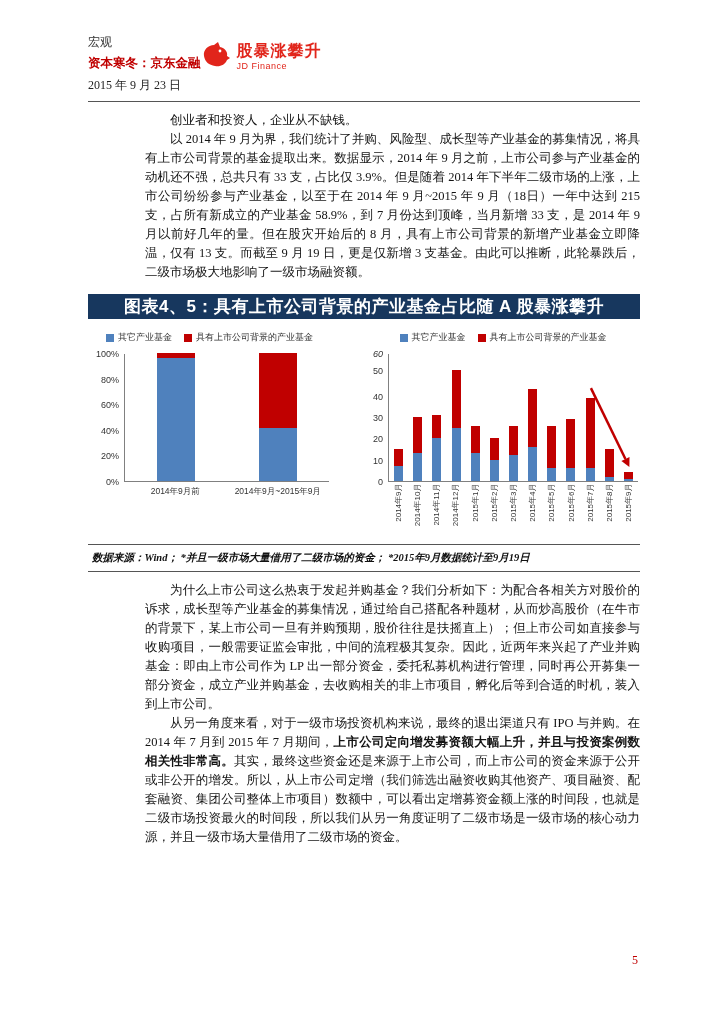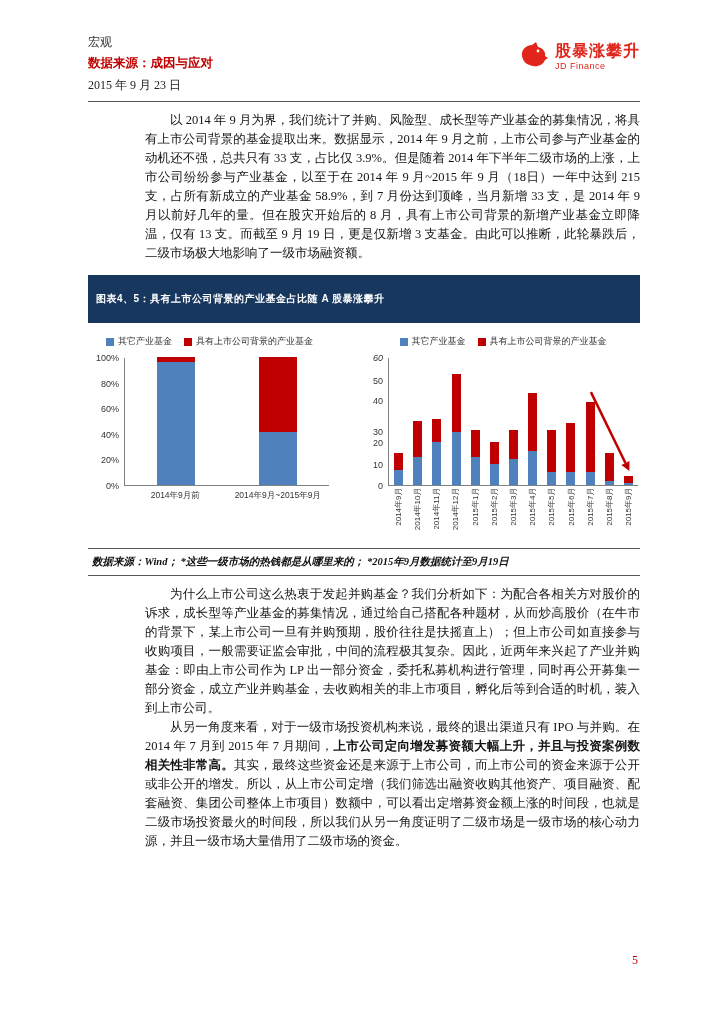--- a/index.html
+++ b/index.html
@@ -4,42 +4,42 @@
 <style>
   * { margin:0; padding:0; box-sizing:border-box; }
   html,body { background:#ffffff; }
   body {
     width:724px; height:1024px; position:relative; overflow:hidden;
     font-family:"Liberation Serif","DejaVu Serif",serif; color:#141414;
   }
   .page { position:absolute; inset:0; padding:34px 84px 0 88px; }
 
   
-  .header { display:flex; justify-content:space-between; align-items:flex-start; }
+  .header { display:flex; align-items:flex-start; }
   .hdr-category { font-size:12px; color:#333; }
   .hdr-title { font-size:12.5px; font-weight:bold; color:#c00000; margin-top:4px; }
   .hdr-date { font-size:12px; color:#222; margin-top:5px; }
   .logo { display:flex; align-items:flex-start; gap:6px; margin-top:8px; }
   .logo svg { display:block; }
   .logo-brand { font-size:16px; font-weight:bold; color:#e1251b; line-height:18px; letter-spacing:1px; }
   .logo-sub { font-size:9px; color:#e1251b; font-family:"Liberation Sans",sans-serif; letter-spacing:0.5px; margin-top:1px; }
   .header-rule { border:none; border-top:1px solid #555; margin-top:7px; }
 
   
   .body-text { margin-left:57px; margin-top:9px; font-size:12.5px; line-height:19px; text-align:justify; }
   .para { text-indent:2em; }
   .section-heading { font-size:12.5px; font-weight:bold; color:#c00000; margin:9px 0 7px 0; }
   .section-heading .num { margin-right:24px; }
   b.key { font-weight:bold; }
 
   
   .figure { margin:12px 0 8px 0; }
   .figure-title-bar {
     background:#17375e; color:#ffffff; font-family:"Liberation Sans",sans-serif;
-    font-size:10px; font-weight:bold; padding:17px 8px; letter-spacing:0.5px;
+    font-size:17px; font-weight:bold; padding:1px 8px; letter-spacing:0.5px;text-align:center;
   }
   .charts-row { display:flex; justify-content:space-between; padding:12px 2px 2px 2px; background:#fff; }
   .chart { font-family:"Liberation Sans",sans-serif; }
   .legend { display:flex; justify-content:center; gap:12px; margin-bottom:10px; }
   .legend-item { display:flex; align-items:center; gap:4px; font-size:9px; color:#333; }
   .swatch { width:8px; height:8px; display:inline-block; }
   .plot-row { display:flex; align-items:flex-end; }
   .yaxis { position:relative; }
   .ytick { position:absolute; right:5px; font-size:9px; color:#333; white-space:nowrap; }
   .plot { position:relative; display:flex; align-items:flex-end;
@@ -60,39 +60,40 @@
   .page-number { position:absolute; right:86px; bottom:56px; color:#c00000; font-size:12px; }
 </style>
 </head>
 <body>
 
 <div class="page">
 
   <div class="header">
     <div class="hdr-left">
       <div class="hdr-category">宏观</div>
-      <div class="hdr-title">数据来源：成因与应对</div>
+      <div class="hdr-title">资本寒冬：京东金融</div>
       <div class="hdr-date">2015 年 9 月 23 日</div>
     </div>
     <div class="logo">
       <span>
         <svg width="30" height="26" viewBox="0 0 30 26">
           <path fill="#e1251b" d="M3,14 C2,8 7,3 13,3 L17,0 L19,5 C24,6 27,10 26,14 L29,16 L26,18 C24,23 19,25 14,24 C8,23 4,20 3,14 Z"></path>
           <circle cx="19" cy="9" r="1.4" fill="#ffffff"></circle>
         </svg>
       </span>
       <div>
         <div class="logo-brand">股暴涨攀升</div>
         <div class="logo-sub">JD Finance</div>
       </div>
     </div>
   </div>
   <hr class="header-rule">
 
   <div class="body-text">
+    <div class="para">创业者和投资人，企业从不缺钱。</div>
     <div class="para">以 2014 年 9 月为界，我们统计了并购、风险型、成长型等产业基金的募集情况，将具有上市公司背景的基金提取出来。数据显示，2014 年 9 月之前，上市公司参与产业基金的动机还不强，总共只有 33 支，占比仅 3.9%。但是随着 2014 年下半年二级市场的上涨，上市公司纷纷参与产业基金，以至于在 2014 年 9 月~2015 年 9 月（18日）一年中达到 215 支，占所有新成立的产业基金 58.9%，到 7 月份达到顶峰，当月新增 33 支，是 2014 年 9 月以前好几年的量。但在股灾开始后的 8 月，具有上市公司背景的新增产业基金立即降温，仅有 13 支。而截至 9 月 19 日，更是仅新增 3 支基金。由此可以推断，此轮暴跌后，二级市场极大地影响了一级市场融资额。</div>
   </div>
 
   <div class="figure">
     <div class="figure-title-bar">图表4、5：具有上市公司背景的产业基金占比随 A 股暴涨攀升</div>
     <div class="charts-row">
       <div class="chart" id="chart-left">
           <div class="legend">
             <span class="legend-item">
               <span class="swatch" style="background: rgb(79, 129, 189);"></span>
@@ -141,23 +142,23 @@
             <span class="legend-item">
               <span class="swatch" style="background: rgb(192, 0, 0);"></span>
               <span class="legend-text">具有上市公司背景的产业基金</span>
             </span>
           </div>
           <div class="plot-row">
             <div class="yaxis" style="width: 20px; height: 128px;">
               <span class="ytick" style="bottom: -5px;">0</span>
               <span class="ytick" style="bottom: 16.3333px;">10</span>
               <span class="ytick" style="bottom: 37.6667px;">20</span>
-              <span class="ytick" style="bottom: 49px;">30</span>
+              <span class="ytick" style="bottom: 59px;">30</span>
               <span class="ytick" style="bottom: 80.3333px;">40</span>
-              <span class="ytick" style="bottom: 100px;">50</span>
+              <span class="ytick" style="bottom: 106px;">50</span>
               <span class="ytick" style="bottom: 123px; font-style: italic;">60</span>
             </div>
             <div class="plot" style="height: 128px; width: 250px;">
               <div class="bar-slot" style="width: 19.2308px;">
                 <div class="bar" style="width: 9px;">
                   <div class="seg" style="height: 14.9333px; background: rgb(79, 129, 189);"></div>
                   <div class="seg" style="height: 17.0667px; background: rgb(192, 0, 0);"></div>
                 </div>
               </div>
               <div class="bar-slot" style="width: 19.2308px;">
@@ -248,21 +249,21 @@
             <div class="xlab-v" style="left: 97px; top: 24px;">2015年3月</div>
             <div class="xlab-v" style="left: 116.231px; top: 24px;">2015年4月</div>
             <div class="xlab-v" style="left: 135.462px; top: 24px;">2015年5月</div>
             <div class="xlab-v" style="left: 154.692px; top: 24px;">2015年6月</div>
             <div class="xlab-v" style="left: 173.923px; top: 24px;">2015年7月</div>
             <div class="xlab-v" style="left: 193.154px; top: 24px;">2015年8月</div>
             <div class="xlab-v" style="left: 212.385px; top: 24px;">2015年9月</div>
           </div>
         </div>
     </div>
-    <div class="source-note">数据来源：Wind；  *这些一级市场的热钱都是从哪里来的；  *2015年9月数据统计至9月19日</div>
+    <div class="source-note">数据来源：Wind；  *并且一级市场大量借用了二级市场的资金；  *2015年9月数据统计至9月19日</div>
   </div>
 
   <div class="body-text">
     <div class="para">为什么上市公司这么热衷于发起并购基金？我们分析如下：为配合各相关方对股价的诉求，成长型等产业基金的募集情况，通过给自己搭配各种题材，从而炒高股价（在牛市的背景下，某上市公司一旦有并购预期，股价往往是扶摇直上）；但上市公司如直接参与收购项目，一般需要证监会审批，中间的流程极其复杂。因此，近两年来兴起了产业并购基金：即由上市公司作为 LP 出一部分资金，委托私募机构进行管理，同时再公开募集一部分资金，成立产业并购基金，去收购相关的非上市项目，孵化后等到合适的时机，装入到上市公司。</div>
     <div class="para"><span>从另一角度来看，对于一级市场投资机构来说，最终的退出渠道只有 IPO 与并购。在 2014 年 7 月到 2015 年 7 月期间，</span><b class="key">上市公司定向增发募资额大幅上升，并且与投资案例数相关性非常高。</b><span>其实，最终这些资金还是来源于上市公司，而上市公司的资金来源于公开或非公开的增发。所以，从上市公司定增（我们筛选出融资收购其他资产、项目融资、配套融资、集团公司整体上市项目）数额中，可以看出定增募资金额上涨的时间段，也就是二级市场投资最火的时间段，所以我们从另一角度证明了二级市场是一级市场的核心动力源，并且一级市场大量借用了二级市场的资金。</span></div>
   </div>
 
   <div class="page-number">5</div>
 </div>
 

